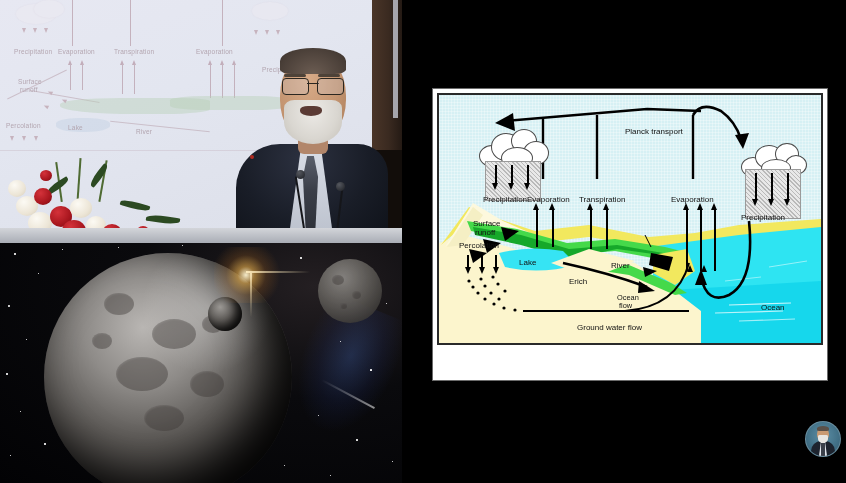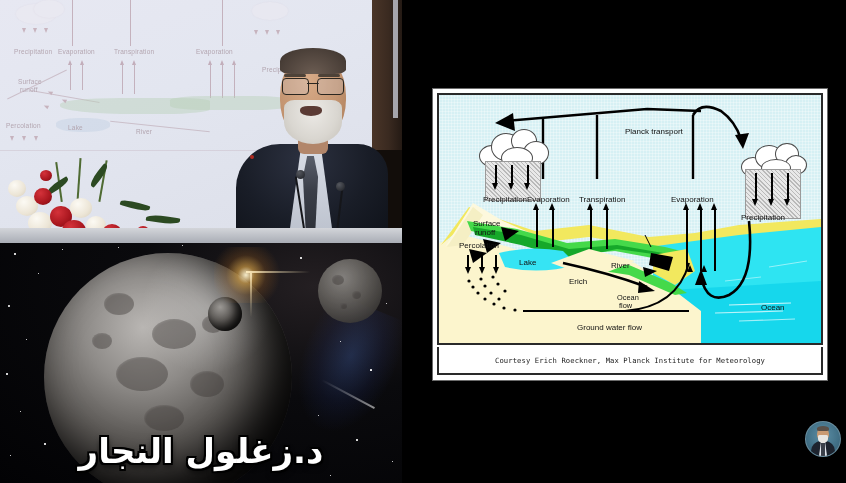--- a/index.html
+++ b/index.html
@@ -339,21 +339,20 @@
       <div class="crater" style="left:146px;top:118px;width:34px;height:26px;"></div>
       <div class="crater" style="left:100px;top:152px;width:40px;height:26px;"></div>
       <div class="crater" style="left:48px;top:80px;width:20px;height:16px;"></div>
       <div class="crater" style="left:158px;top:62px;width:22px;height:18px;"></div>
     </div>
     <div class="moon-sm"></div>
     <div class="flare"></div>
     <div class="flare-ray"></div>
     <div class="flare-ray2"></div>
 
-    <div class="ar-name">د.زغلول النجار</div>
   </div>
 
   <div class="diag-wrap">
     <div class="diag">
       <div class="sky"></div>
 
       <svg width="382" height="248" viewBox="0 0 382 248" style="position:absolute;left:0;top:0;">
 
         <path d="M214 150 L382 126 L382 248 L214 248 Z" fill="#2ee4f2"></path>
         <path d="M214 196 L382 186 L382 248 L214 248 Z" fill="#16d7ec"></path>
@@ -494,23 +493,20 @@
       <div class="d-label" style="left:20px;top:146px;">Percolation</div>
       <div class="d-label" style="left:80px;top:163px;">Lake</div>
       <div class="d-label" style="left:172px;top:166px;">River</div>
       <div class="d-label" style="left:130px;top:182px;">Erich</div>
       <div class="d-label sm" style="left:178px;top:198px;">Ocean</div>
       <div class="d-label sm" style="left:180px;top:206px;">flow</div>
       <div class="d-label" style="left:138px;top:228px;">Ground water flow</div>
       <div class="d-label" style="left:322px;top:208px;">Ocean</div>
     </div>
 
-    <div class="caption">
-      <span>Courtesy Erich Roeckner, Max Planck Institute for Meteorology</span>
-    </div>
   </div>
 
   <div class="avatar">
     <div class="av-body"></div>
     <div class="av-shirt"></div>
     <div class="av-tie"></div>
     <div class="av-head"></div>
     <div class="av-hair"></div>
     <div class="av-beard"></div>
   </div>

